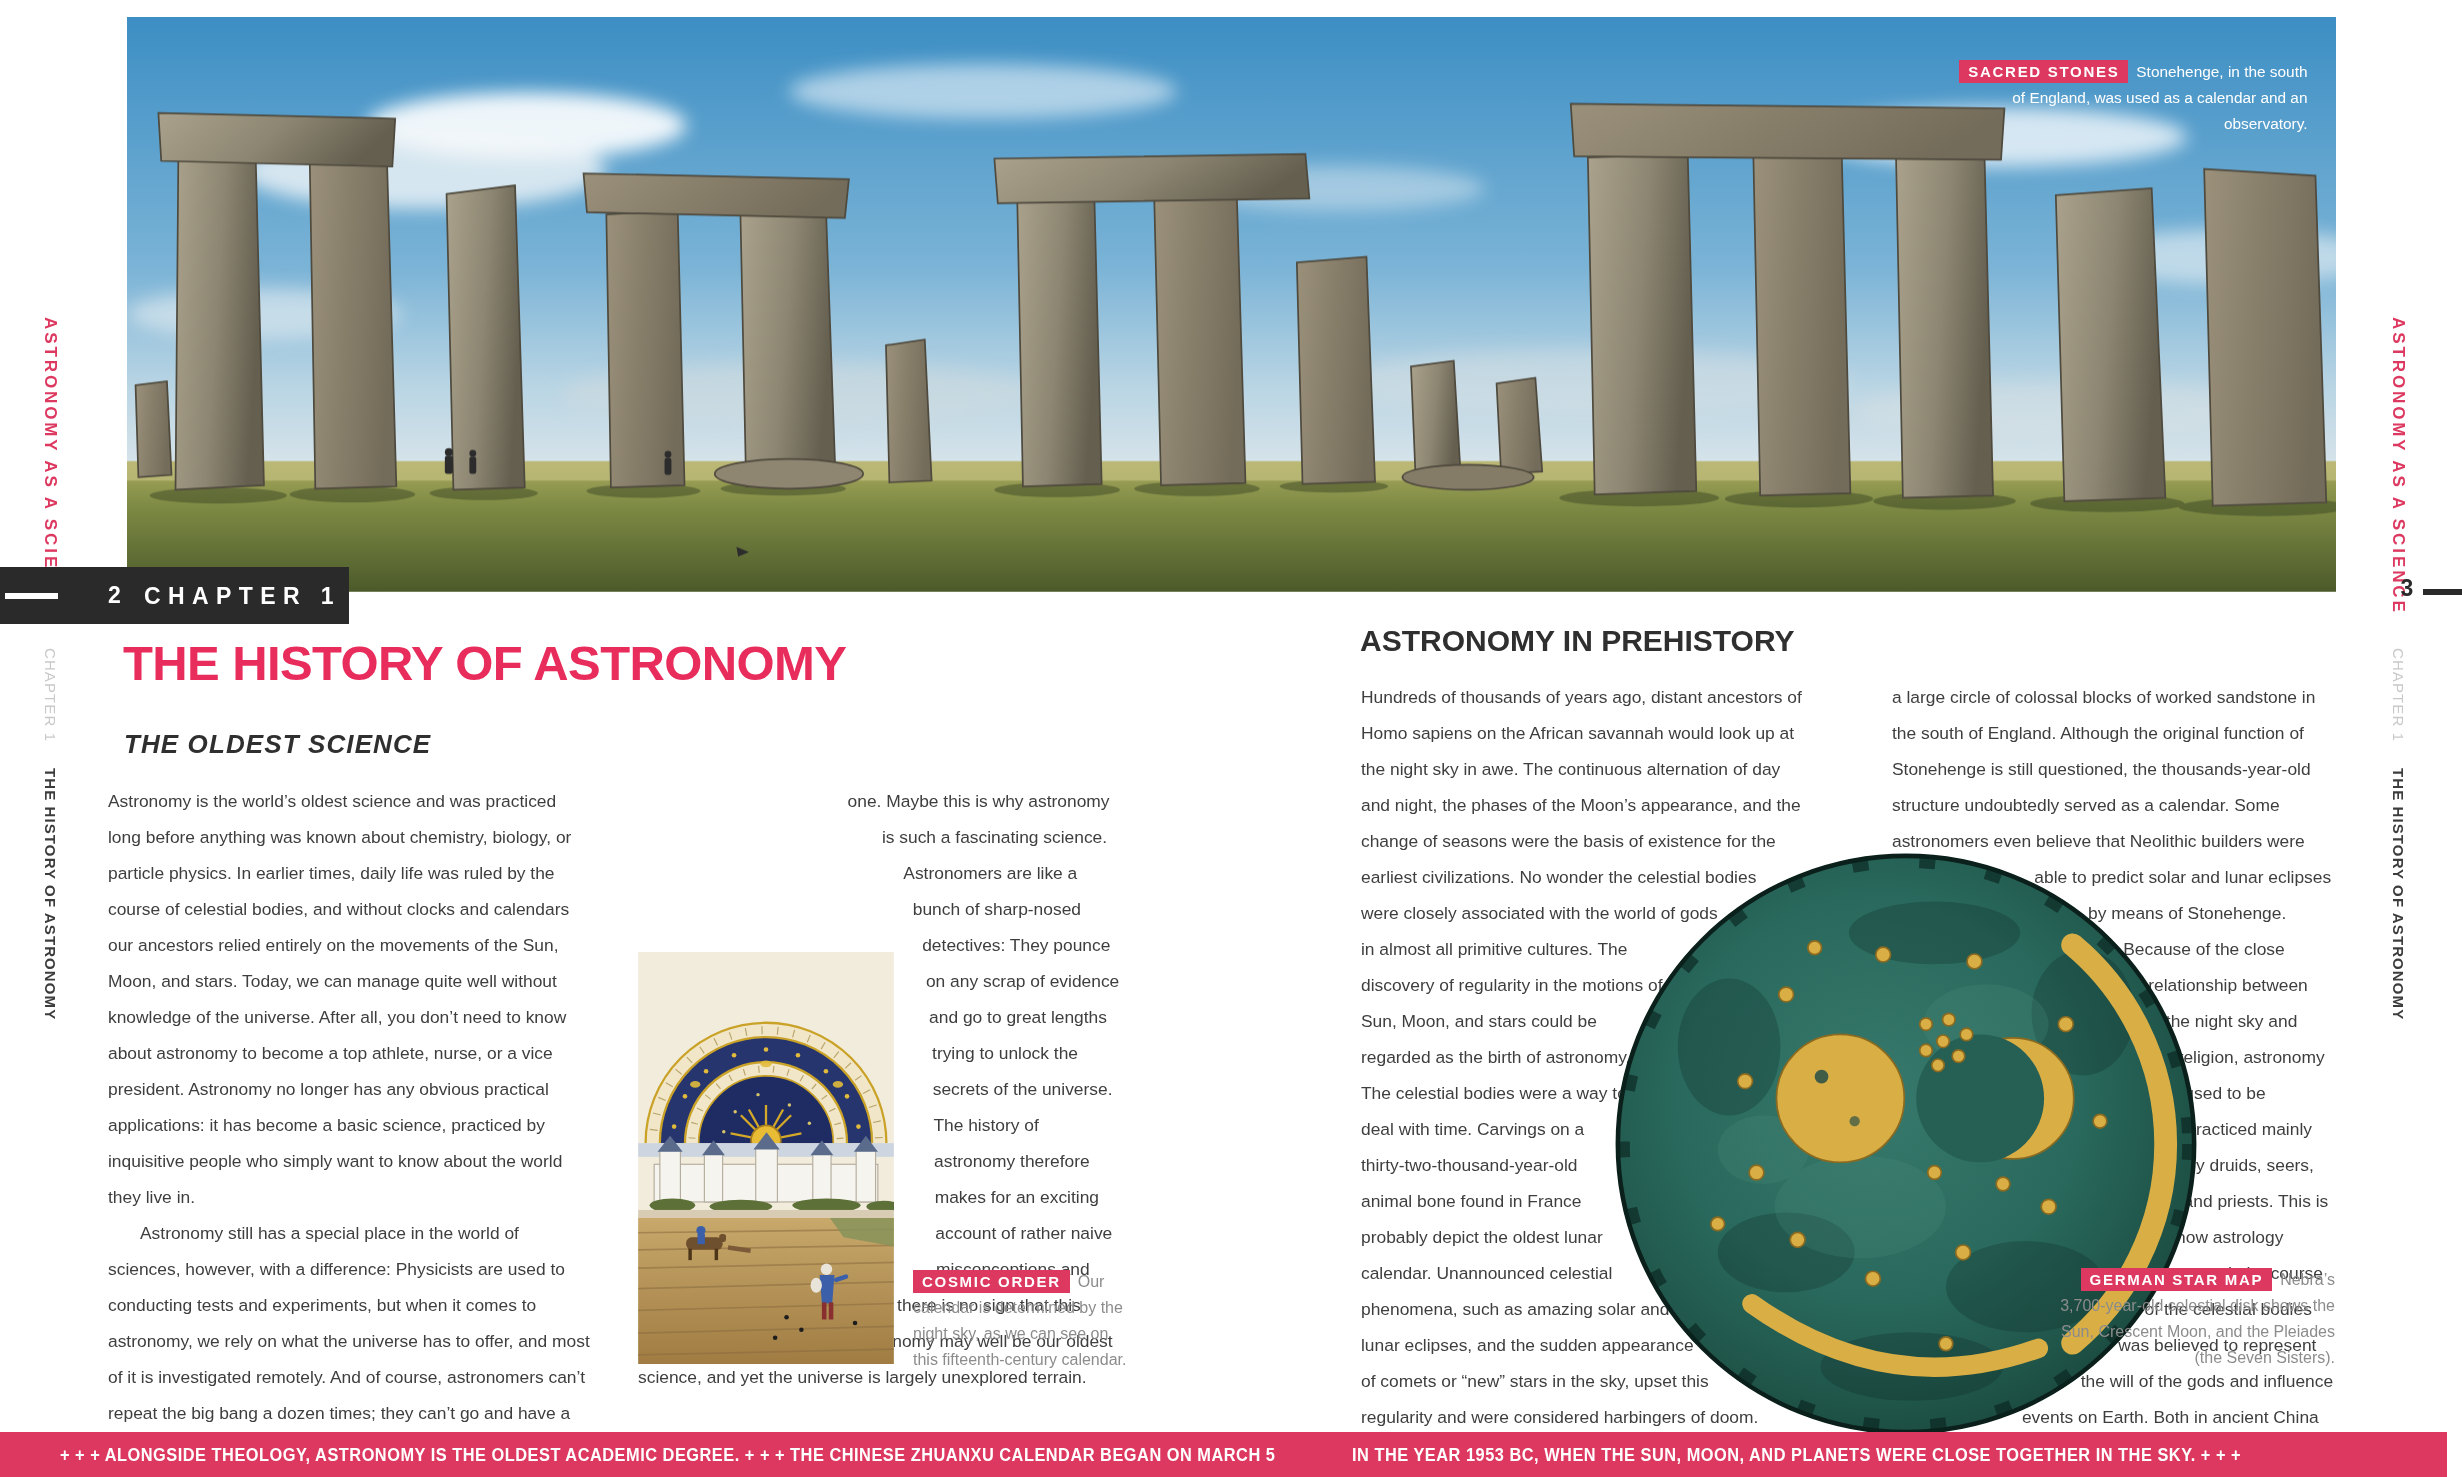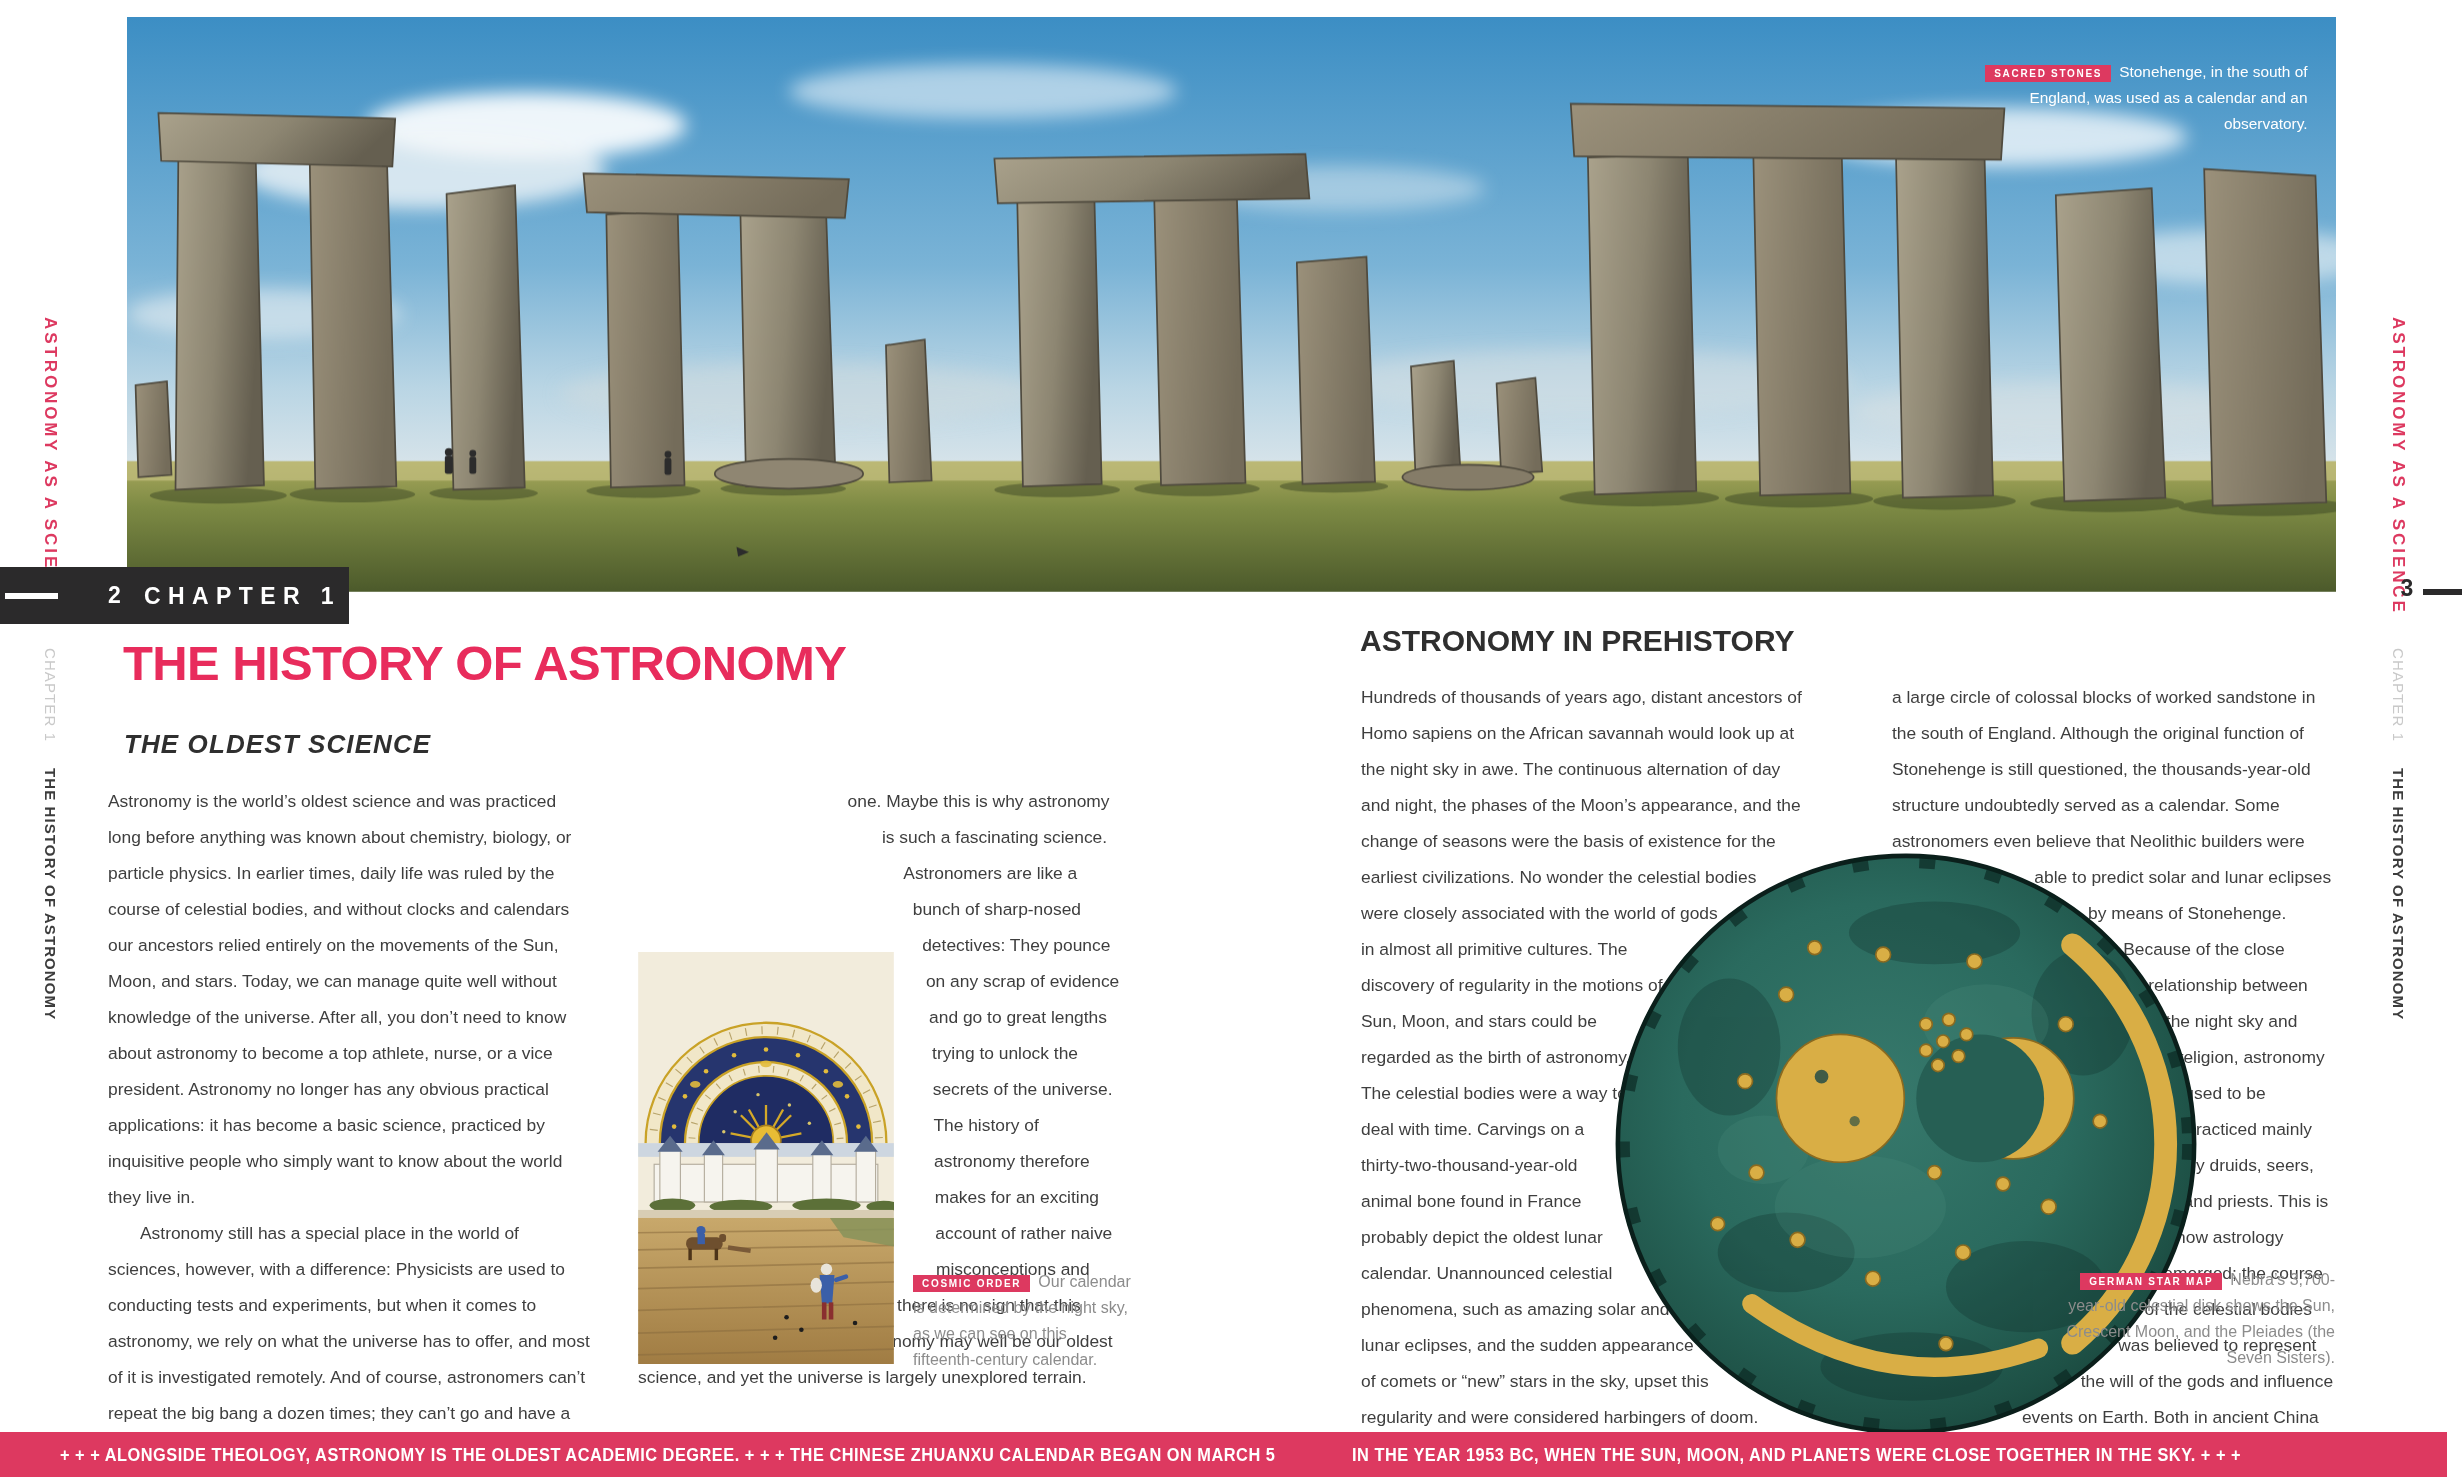--- a/index.html
+++ b/index.html
@@ -12,21 +12,21 @@
   #spread{position:absolute;left:0;top:0;width:2462px;height:1477px;background:#fff;}
 
   .abs{position:absolute;}
 
   
   #photo{left:127px; top:17px; width:2209px; height:575px; overflow:hidden;}
   #photo svg{display:block;width:100%;height:100%;}
   .photo-caption{position:absolute; right:28.5px; top:42px; width:354px; text-align:right;
      color:#fff; font-size:15.4px; line-height:26px; font-weight:400;}
   .cap-label{display:inline-block; background:var(--accent); color:#fff; font-weight:700;
-     font-size:10px; letter-spacing:1.7px; padding:2.9px 9px 2.3px 9px; margin-right:8px; line-height:1.2; vertical-align:baseline;}
+     font-size:15px; letter-spacing:1.7px; padding:2.9px 9px 2.3px 9px; margin-right:8px; line-height:1.2; vertical-align:baseline;}
 
   
   .vtext{writing-mode:vertical-rl; text-orientation:mixed; white-space:nowrap;}
   #vtab-left{left:40px; top:317px; height:274px; color:var(--accent); font-weight:700; font-size:17px; letter-spacing:2.9px;}
   #vtab-right{left:2388px; top:317px; height:274px; color:var(--accent); font-weight:700; font-size:17px; letter-spacing:2.9px;}
   .vchapter{font-size:15px; letter-spacing:1.1px; height:485px;}
   #vchapter-left{left:42px; top:648px;}
   #vchapter-right{left:2390px; top:648px;}
   .vchapter .vc-light{color:var(--light-gray); font-weight:400;}
   .vchapter .vc-dark{color:#3c3c3c; font-weight:700; margin-top:26px;}

